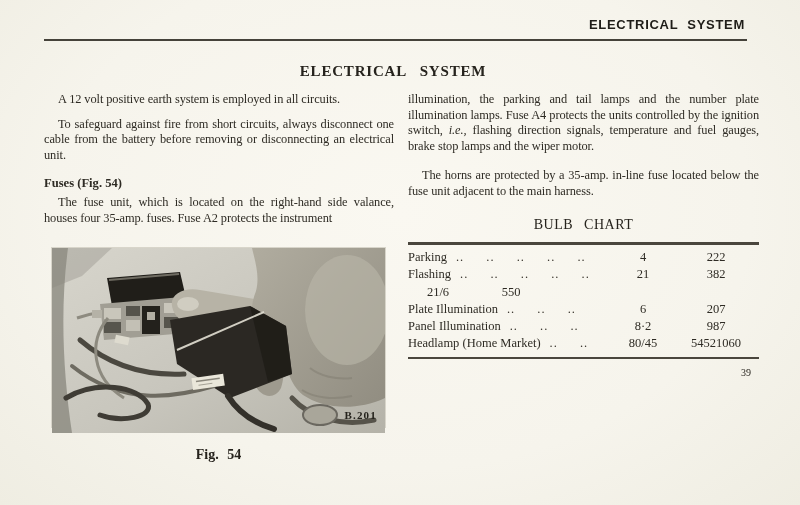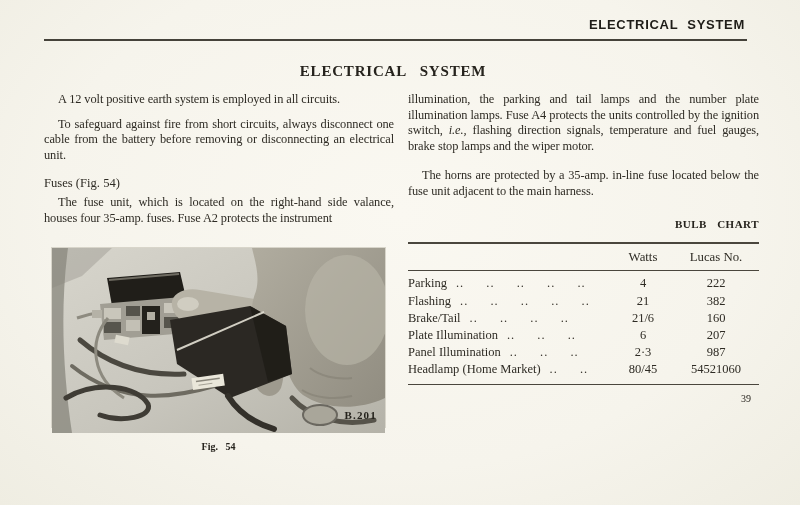--- a/index.html
+++ b/index.html
@@ -28,41 +28,41 @@
     position:absolute;top:63px;left:0;width:786px;margin:0;text-align:center;
     font-size:15px;font-weight:bold;letter-spacing:.8px;word-spacing:9px;
     color:#26231d;
   }
   .col{position:absolute;top:92px;font-size:12.4px;line-height:15.6px;}
   .col p{margin:0;text-align:justify;letter-spacing:-.1px;}
   .col p.indent{text-indent:14px;}
   .col-left{left:44px;width:350px;}
   .col-right{left:408px;width:351px;}
   .col-left .p2{margin-top:9px;}
-  .subhead{margin:13px 0 3px 0;font-size:12.6px;font-weight:normal;}
+  .subhead{margin:13px 0 3px 0;font-size:12.6px;font-weight:bold;}
   .col-right .p2{margin-top:14px;}
   .col-right .p3{margin-top:12px;}
   
   figure{margin:22px 0 0 0;width:350px;}
   .photo{
     position:relative;width:333px;height:179px;margin-left:8px;
     box-shadow:0 0 0 1px #d8d5ca;
   }
   .photo svg{display:block;width:333px;height:185px;}
   .photo-ref{
     position:absolute;right:8px;bottom:4px;
     font-size:11px;letter-spacing:1.2px;color:#24221c;font-weight:bold;
   }
   figcaption{
-    width:333px;margin-left:8px;margin-top:12px;text-align:center;
-    font-size:10px;font-weight:bold;word-spacing:5px;color:#26231d;
+    width:333px;margin-left:8px;margin-top:20px;text-align:center;
+    font-size:14px;font-weight:bold;word-spacing:5px;color:#26231d;
   }
   
   .chart-head{
-    margin:17px 0 0 0;text-align:right;font-size:11px;font-weight:bold;
+    margin:17px 0 0 0;text-align:center;font-size:14px;font-weight:normal;
     letter-spacing:.5px;word-spacing:7px;color:#26231d;
   }
   .bulb-table{margin-top:10px;font-size:12.5px;}
   .rule{height:1.5px;background:#4a463d;}
   .row{display:flex;line-height:17.2px;}
   .thead{padding:5px 0 4px 0;font-size:12.8px;}
   .tbody{padding:4px 0 5px 0;}
   .label-cell{width:205px;display:flex;overflow:hidden;}
   .label-cell .lbl{white-space:nowrap;}
   .leaders{
@@ -166,65 +166,56 @@
   </div>
 
   <div class="col col-right">
     <p><span>illumination, the parking and tail lamps and the number plate illumination lamps.  Fuse A4 protects the units controlled by the ignition switch, </span><i>i.e.,</i><span> flashing direction signals, temperature and fuel gauges, brake stop lamps and the wiper motor.</span></p>
     <p class="indent p2">The horns are protected by a 35-amp. in-line fuse located below the fuse unit adjacent to the main harness.</p>
 
     <h3 class="chart-head">BULB CHART</h3>
 
     <div class="bulb-table">
       <div class="rule"></div>
-      <div class="row thead">
-        <span class="label-cell"></span>
-        <span class="watts-cell">Watts</span>
-        <span class="lucas-cell">Lucas No.</span>
-      </div>
       <div class="rule"></div>
       <div class="tbody">
         <div class="row">
           <span class="label-cell">
               <span class="lbl">Parking</span>
               <span class="leaders">.. .. .. .. ..</span>
             </span>
           <span class="watts-cell">4</span>
           <span class="lucas-cell">222</span>
         </div>
         <div class="row">
           <span class="label-cell">
               <span class="lbl">Flashing</span>
               <span class="leaders">.. .. .. .. ..</span>
             </span>
           <span class="watts-cell">21</span>
           <span class="lucas-cell">382</span>
         </div>
         <div class="row">
-          <span class="label-cell">
-              <span class="lbl">Brake/Tail</span>
-              <span class="leaders">.. .. .. ..</span>
-            </span>
           <span class="watts-cell">21/6</span>
-          <span class="lucas-cell">160</span>
+          <span class="lucas-cell">550</span>
         </div>
         <div class="row">
           <span class="label-cell">
               <span class="lbl">Plate Illumination</span>
               <span class="leaders">.. .. ..</span>
             </span>
           <span class="watts-cell">6</span>
           <span class="lucas-cell">207</span>
         </div>
         <div class="row">
           <span class="label-cell">
               <span class="lbl">Panel Illumination</span>
               <span class="leaders">.. .. ..</span>
             </span>
-          <span class="watts-cell">2·3</span>
+          <span class="watts-cell">8·2</span>
           <span class="lucas-cell">987</span>
         </div>
         <div class="row">
           <span class="label-cell">
               <span class="lbl">Headlamp (Home Market)</span>
               <span class="leaders">.. ..</span>
             </span>
           <span class="watts-cell">80/45</span>
           <span class="lucas-cell">54521060</span>
         </div>

